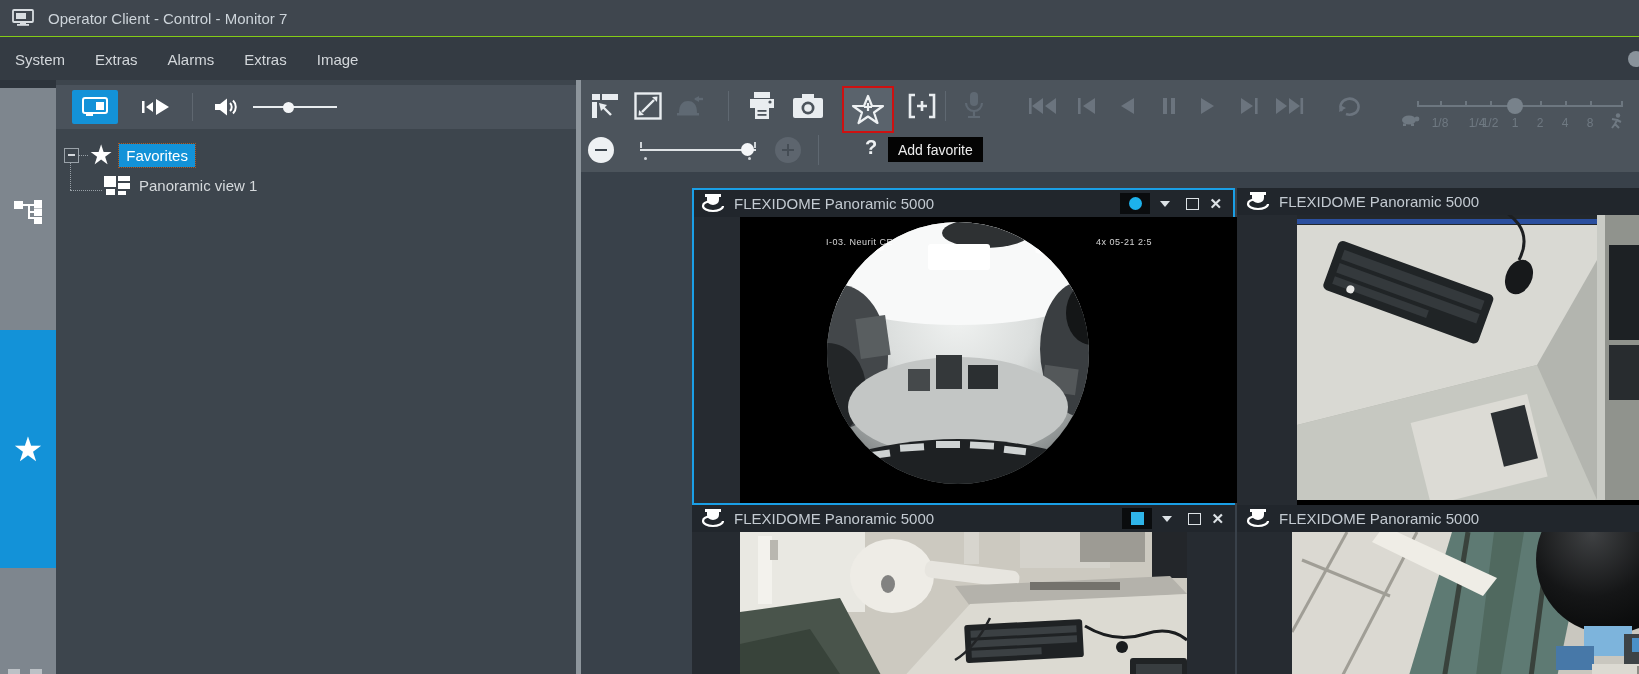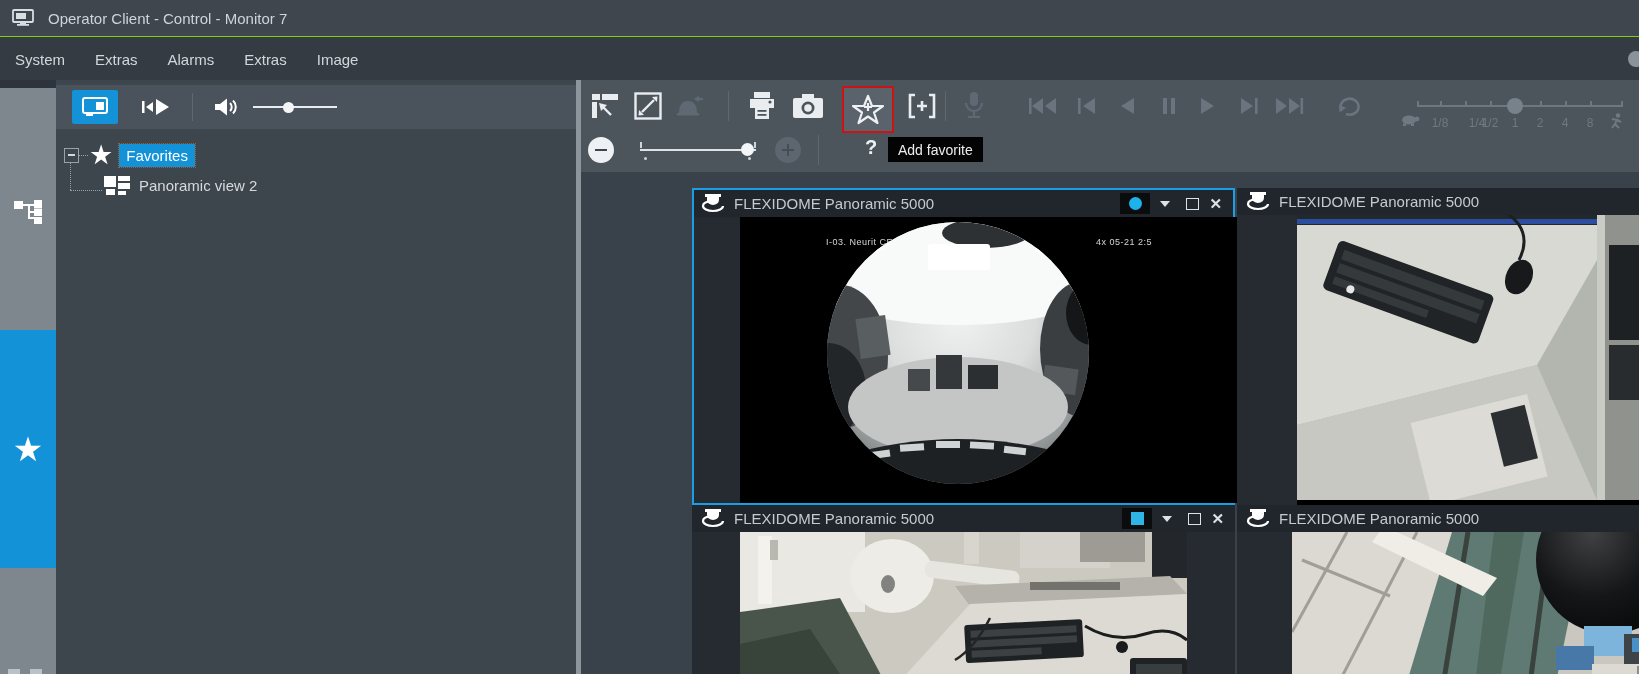--- a/index.html
+++ b/index.html
@@ -190,21 +190,21 @@
   <div class="child-row">
     <span class="ico">
       <svg width="26" height="19" viewBox="0 0 26 19">
         <rect x="0" y="0" width="12" height="11" fill="#fff"></rect>
         <rect x="14" y="0" width="12" height="5" fill="#fff"></rect>
         <rect x="14" y="7" width="12" height="6" fill="#fff"></rect>
         <rect x="2" y="13" width="9" height="6" fill="#fff"></rect>
         <rect x="14" y="15" width="8" height="4" fill="#fff"></rect>
       </svg>
     </span>
-    <span class="child-label">Panoramic view 2</span>
+    <span class="child-label">Panoramic view 1</span>
   </div>
 </div>
 
 <div class="divider"></div>
 
 <div class="maintoolbar">
 
   <div class="tb" style="left:7px;">
     <svg width="28" height="26" viewBox="0 0 28 26">
       <rect x="1" y="1" width="8" height="6" fill="#e9edf0"></rect>

